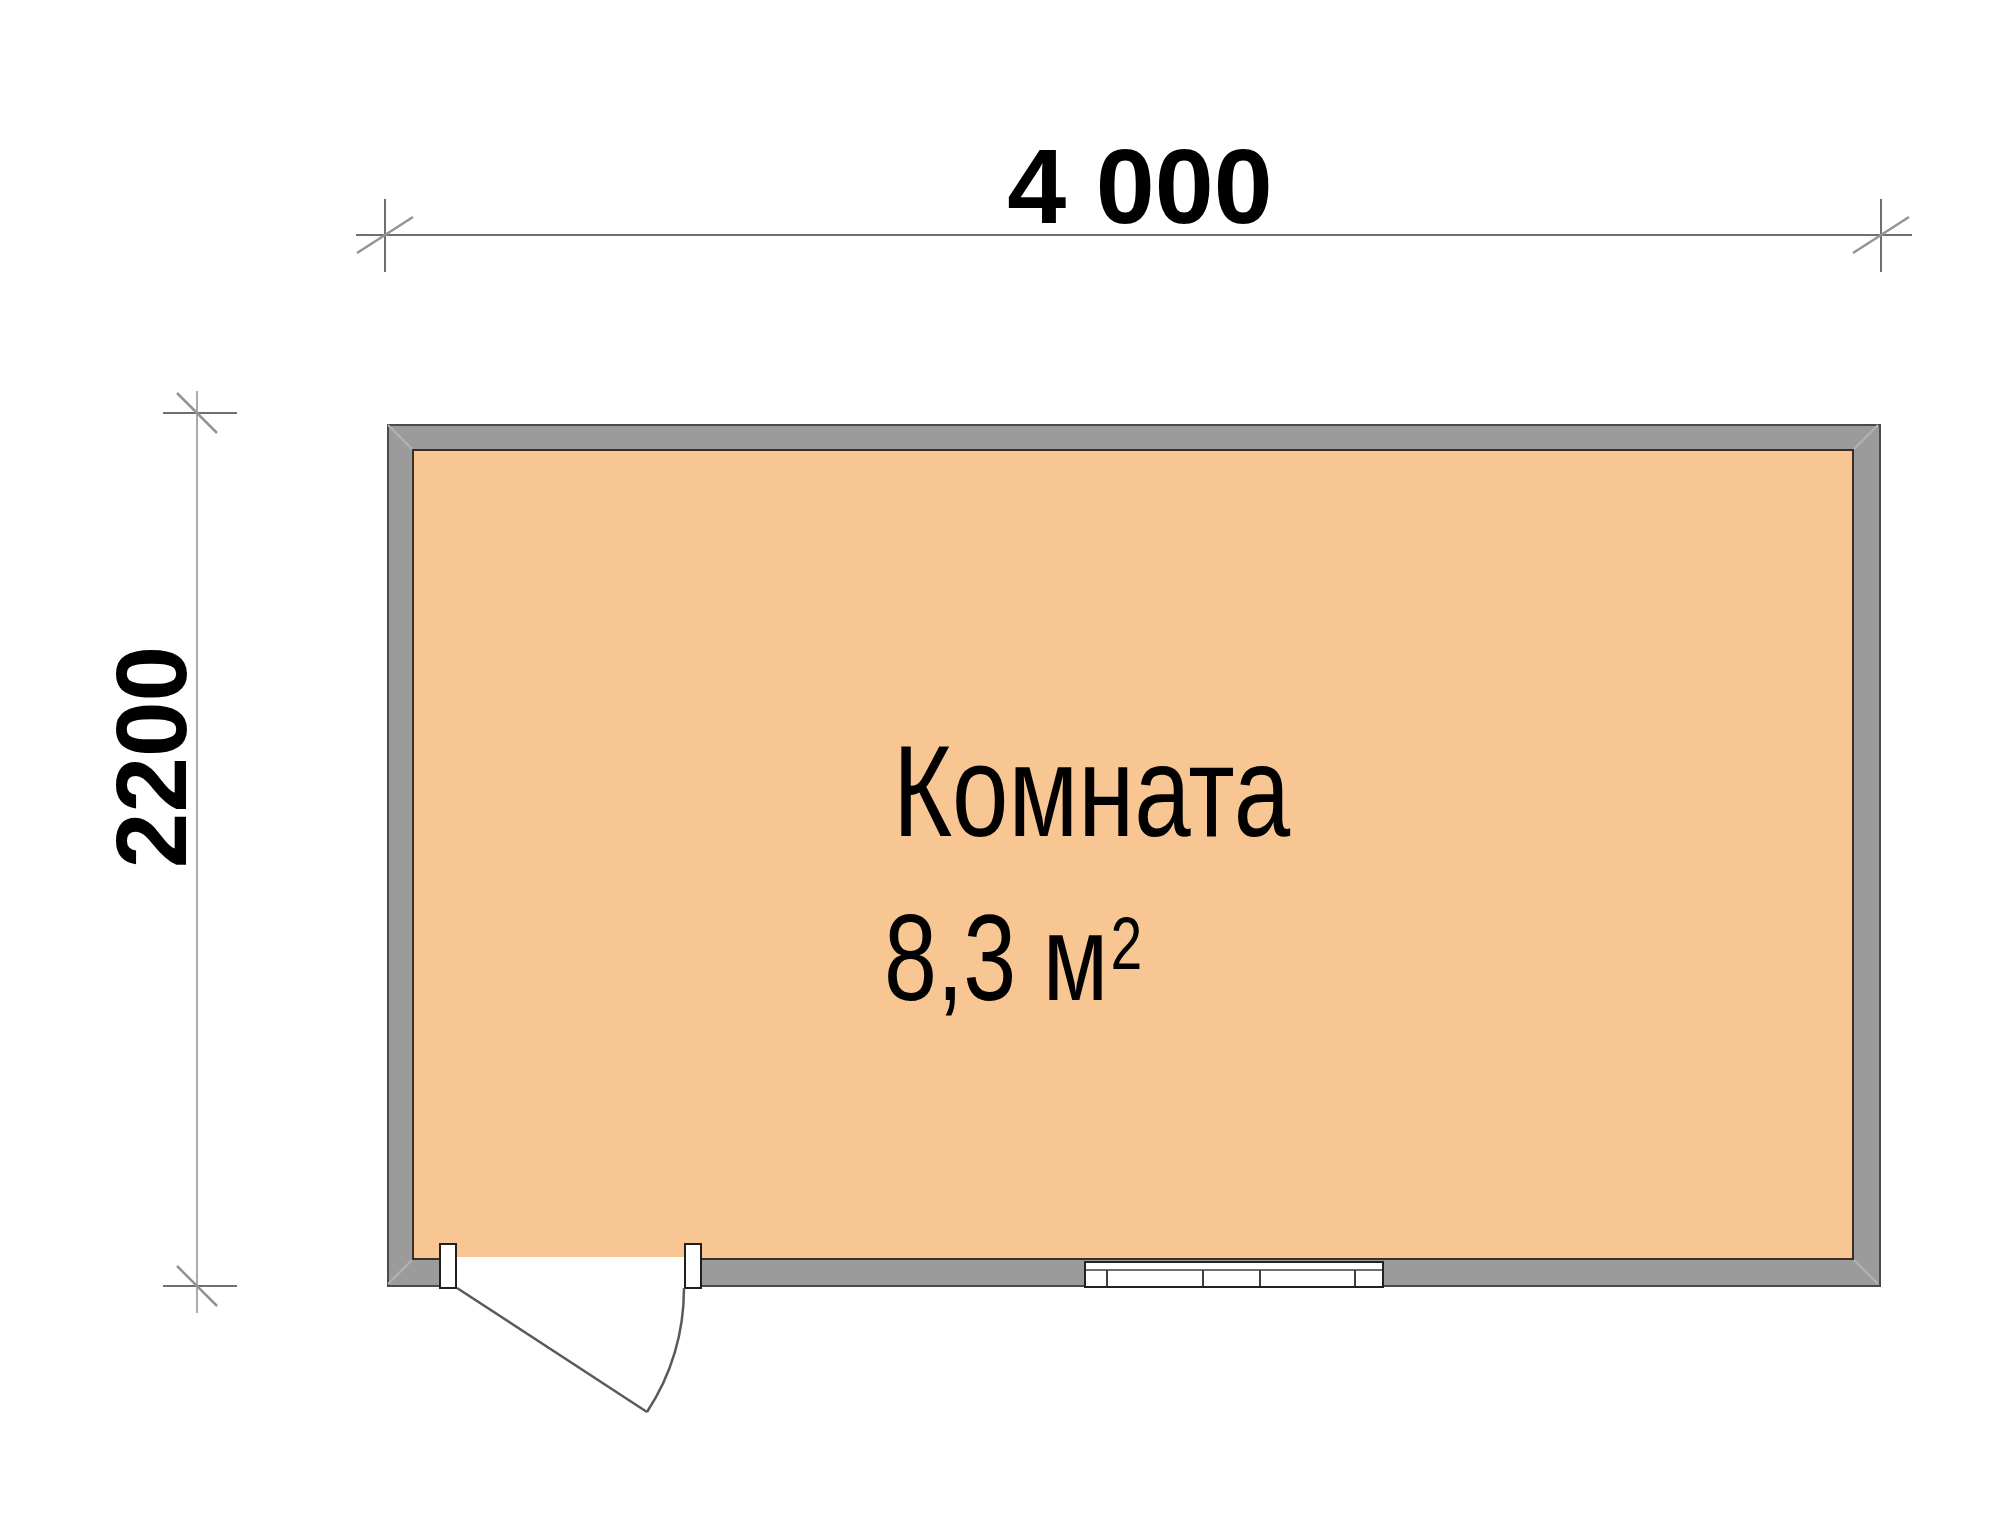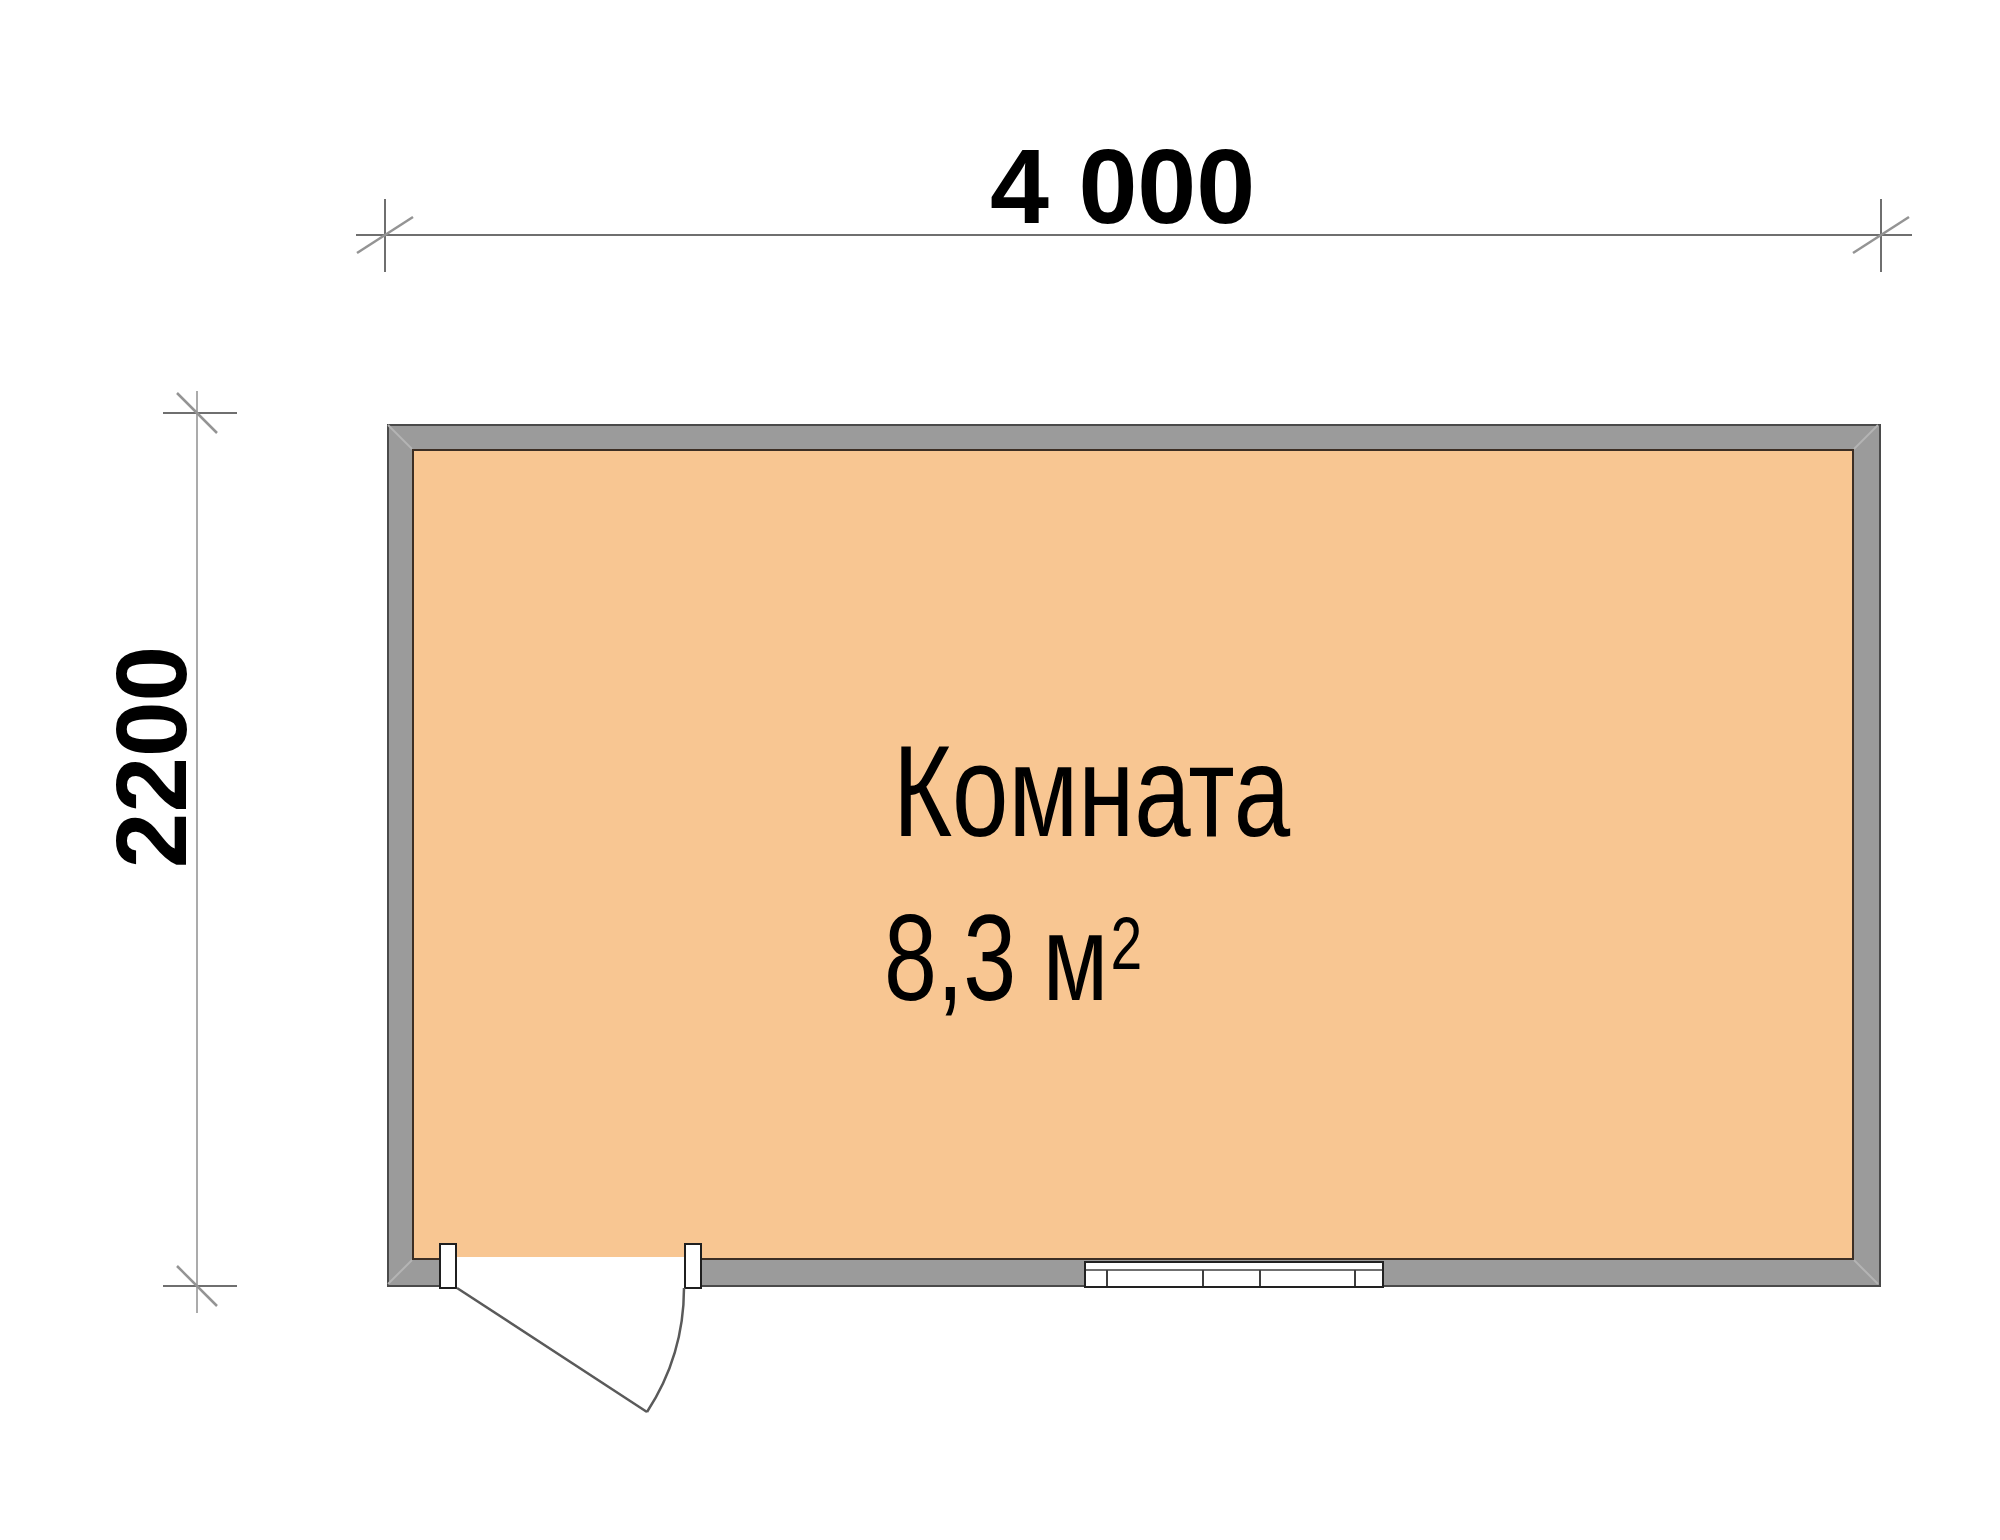--- a/index.html
+++ b/index.html
@@ -60,21 +60,21 @@
     font-size: 122px; line-height: 1; font-weight: 400;
     transform: scaleX(0.78); transform-origin: left top;
   }
   .area-label sup {
     font-size: 60%;
     position: relative; top: -0.42em; left: 0.04em;
     vertical-align: baseline;
   }
   .dim-width-label {
     left: 990px; top: 133px; width: 300px;
-    text-align: left;
+    text-align: center;
     font-size: 106px; line-height: 1; font-weight: 700;
   }
   .dim-height-label {
     left: 1px; top: 707px; width: 300px; height: 100px;
     display: flex; align-items: center; justify-content: center;
     font-size: 100px; line-height: 1; font-weight: 700;
     transform: rotate(-90deg);
   }
 </style>
 </head>

